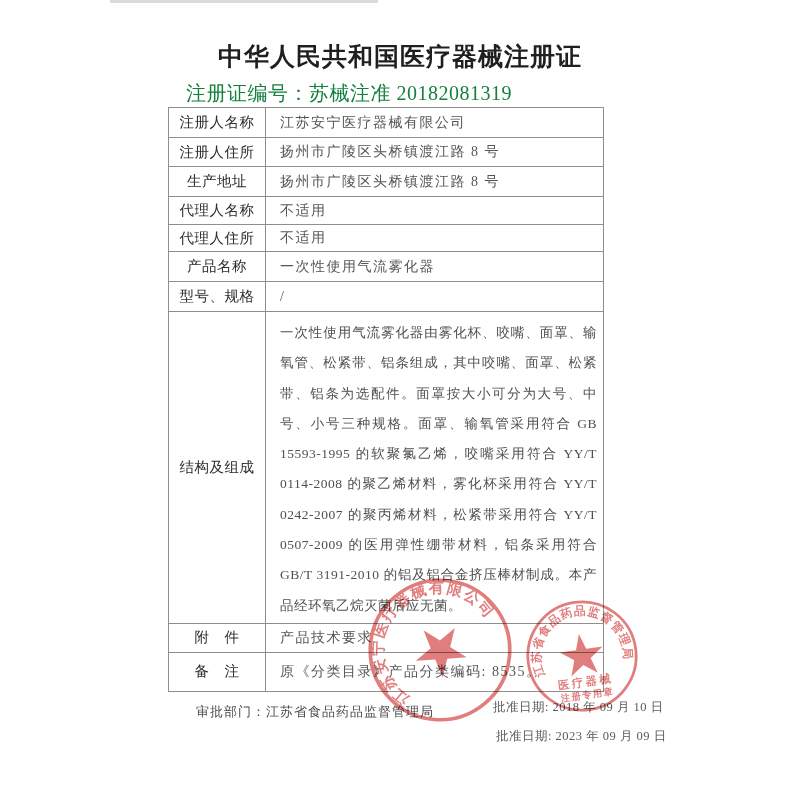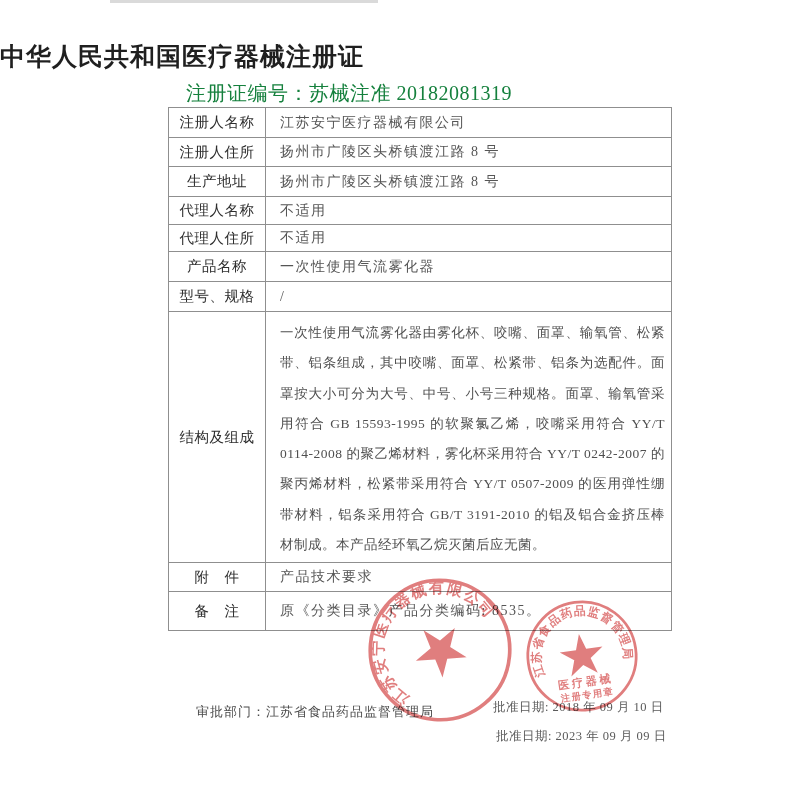--- a/index.html
+++ b/index.html
@@ -2,28 +2,28 @@
 <html><head>
 <meta charset="utf-8">
 <style>
   html,body{margin:0;padding:0;}
   body{
     width:800px;height:800px;position:relative;background:#ffffff;overflow:hidden;
     font-family:"Liberation Serif","DejaVu Serif",serif;
   }
   .scan-strip{position:absolute;top:0;left:110px;width:268px;height:3px;background:#dadada;}
   .doc-title{
-    position:absolute;top:40px;left:0;width:800px;text-align:left;
+    position:absolute;top:40px;left:0;width:800px;text-align:center;
     font-size:25px;font-weight:bold;color:#1f1f1f;letter-spacing:1px;
   }
   .regno-line{
     position:absolute;top:80px;left:186px;font-size:20px;color:#15803d;letter-spacing:.5px;
   }
   table.cert{
-    position:absolute;left:168px;top:107px;width:504px;
+    position:absolute;left:168px;top:107px;width:436px;
     border-collapse:collapse;table-layout:fixed;
   }
   table.cert td{
     border:1px solid #8f8f8f;vertical-align:middle;
     overflow:hidden;
   }
   td.lbl{
     width:92px;text-align:center;font-size:14.5px;color:#2e2e2e;letter-spacing:.5px;padding:0 2px;
   }
   td.val{

